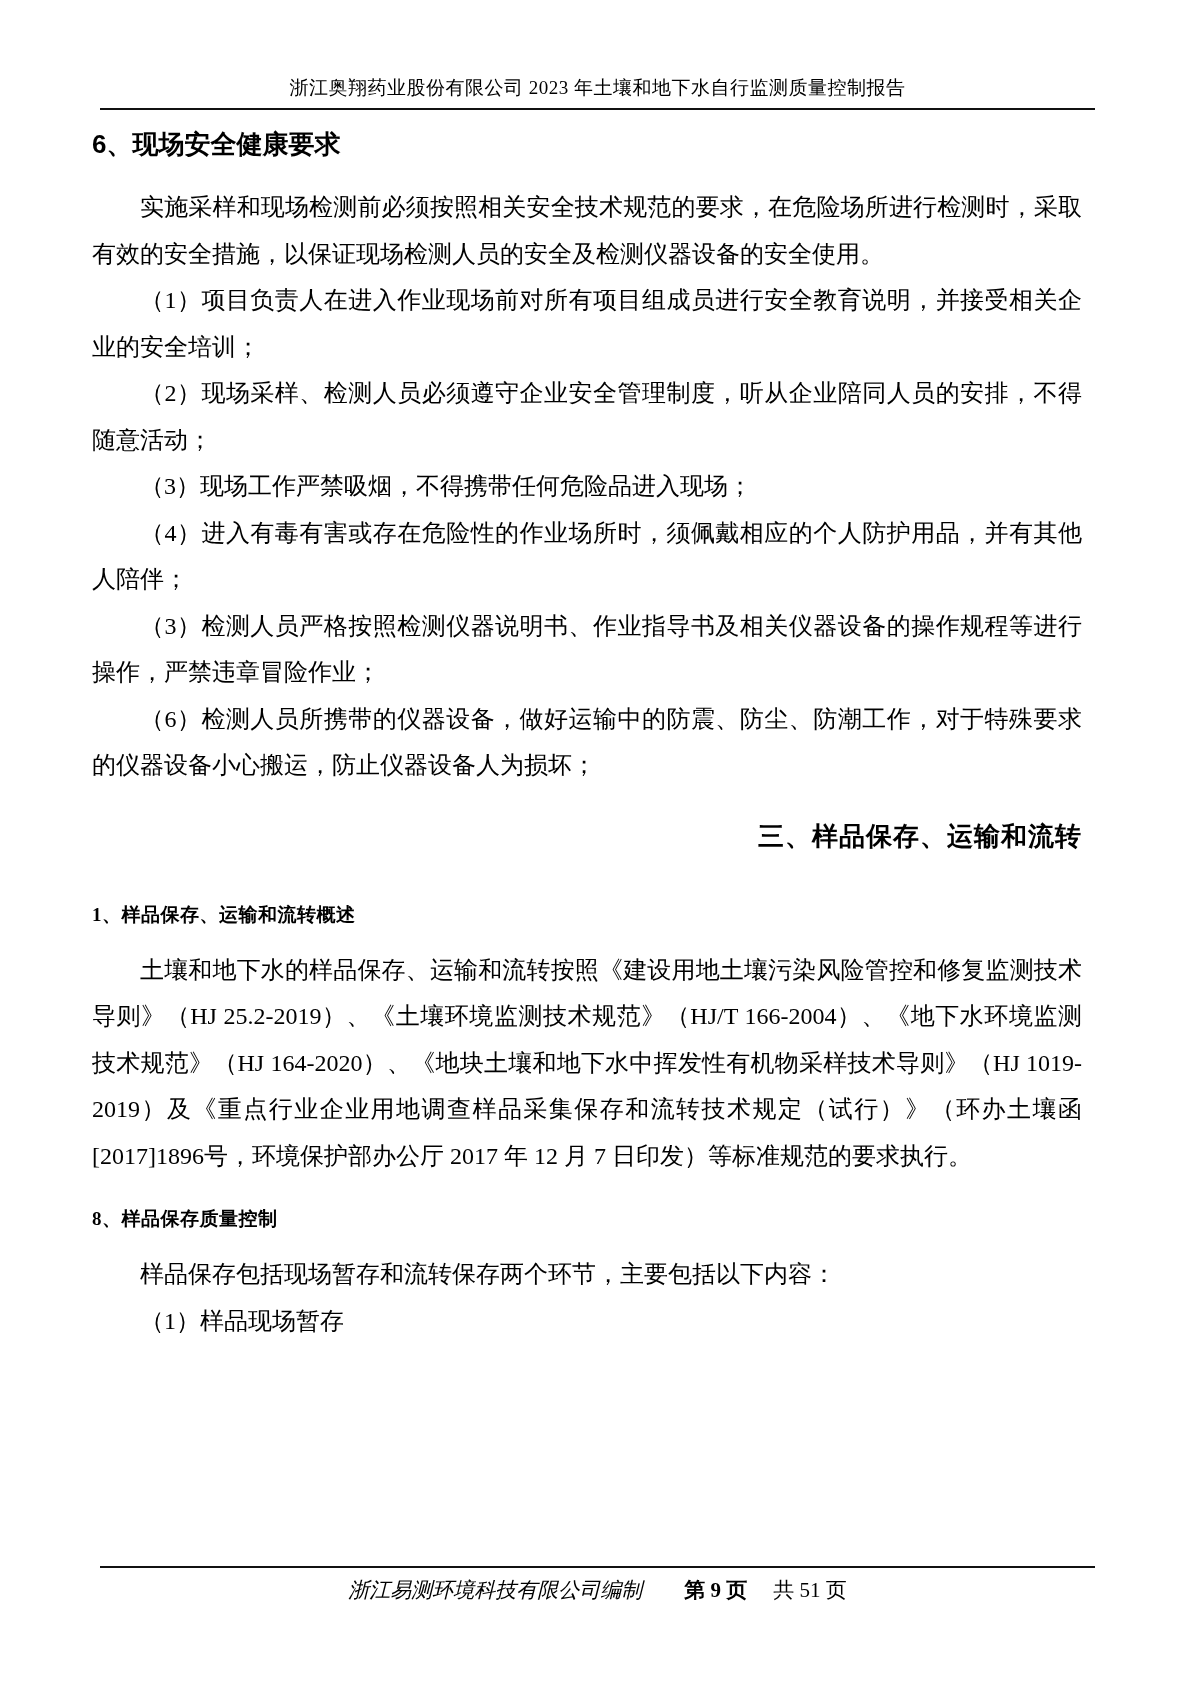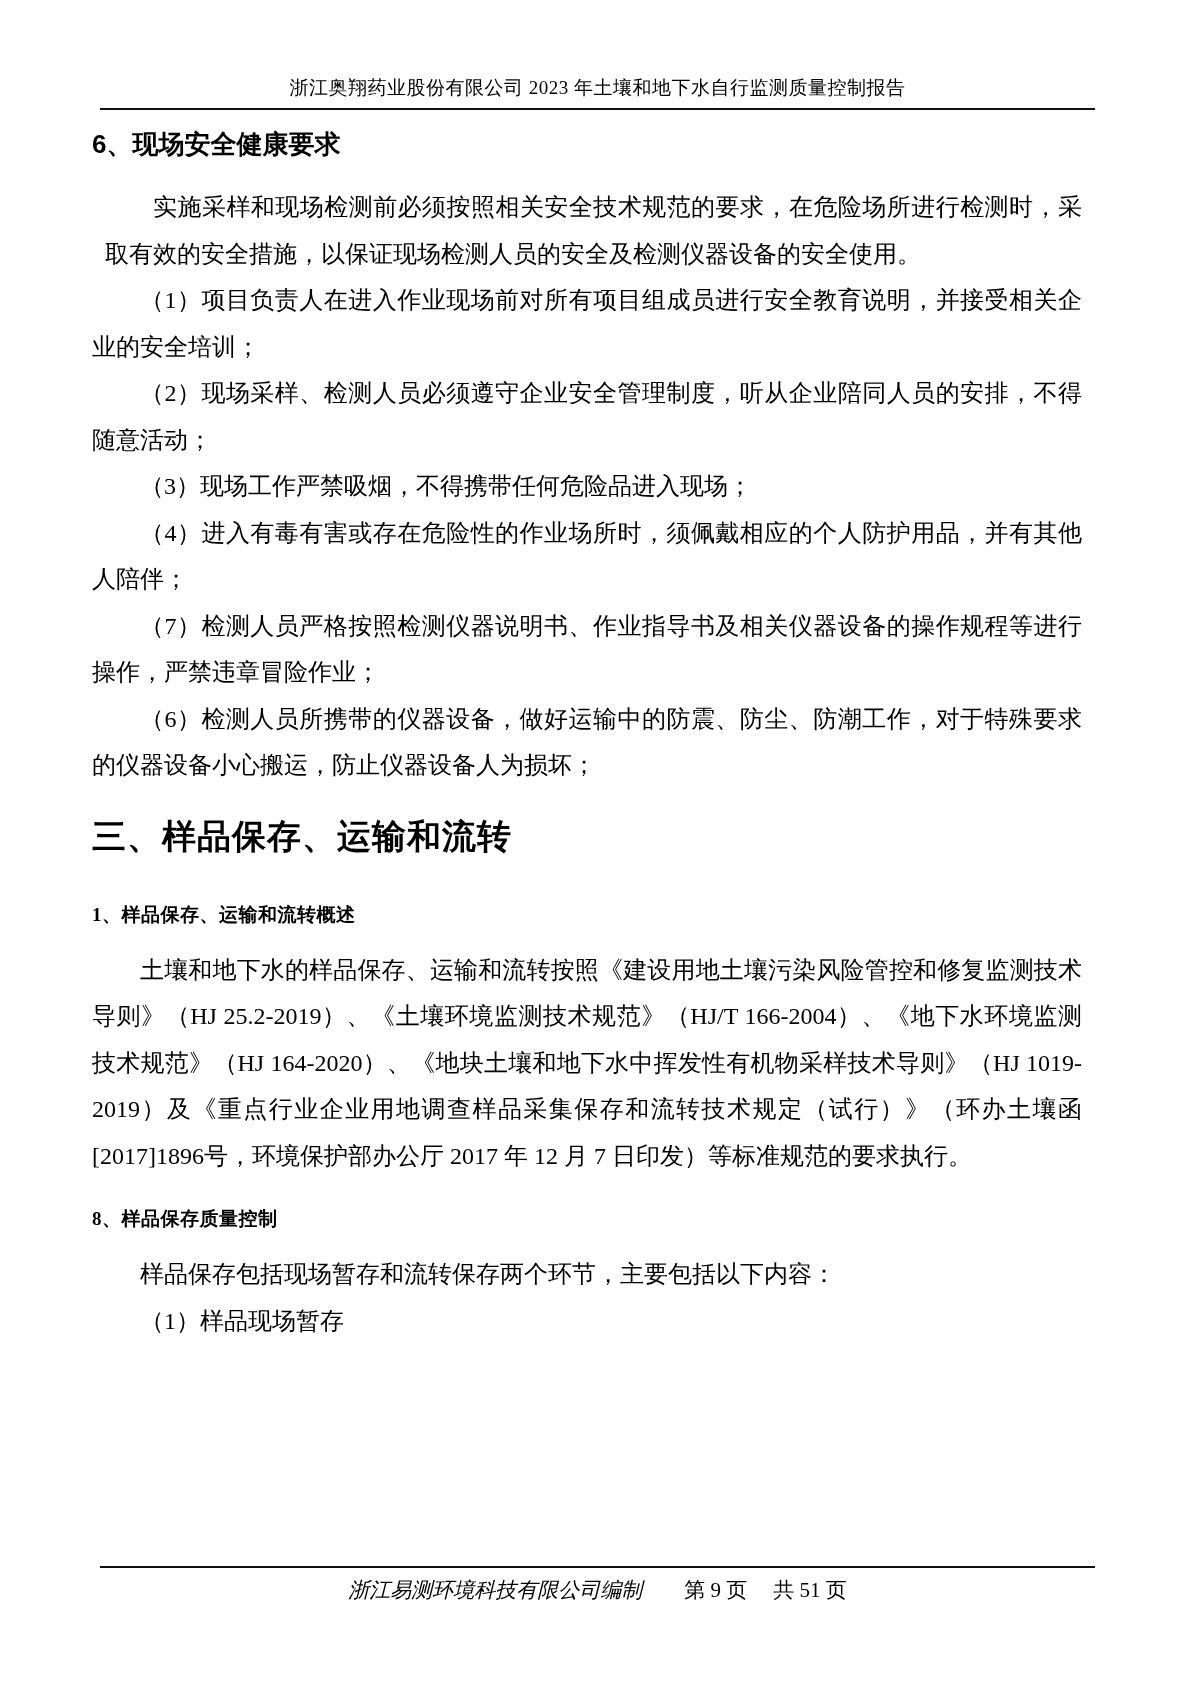--- a/index.html
+++ b/index.html
@@ -51,28 +51,28 @@
   }
   p.body-par {
     font-size: 24px;
     line-height: 46.5px;
     text-align: justify;
     text-indent: 48px;
     margin: 0;
   }
   p.body-par.first-after-h3 {
     margin-top: 25px;
-    margin-left: 13px;
   }
   .h1-heading {
     font-weight: bold;
-    font-size: 34px;
+    font-size: 26px;
     line-height: 44px;
     margin: 26px 0 0 0;
     letter-spacing: 1px;
+    text-align: right;
   }
   .h2-heading {
     font-weight: bold;
     font-size: 19px;
     line-height: 36px;
     letter-spacing: 0.5px;
   }
   .h2-first { margin: 38px 0 0 0; }
   .h2-second { margin: 22px 0 0 0; }
   p.after-h2 { margin-top: 14px; }
@@ -82,41 +82,41 @@
     top: 1566px;
     left: 100px;
     width: 995px;
     border-top: 2px solid #111111;
     box-sizing: border-box;
     padding-top: 8px;
     text-align: center;
     font-size: 21px;
   }
   .page-footer .compiled-by { margin-right: 42px; font-style: italic; }
-  .page-footer .page-num { margin-right: 26px; }
+  .page-footer .page-num { margin-right: 26px; font-weight: bold; }
 </style>
 </head>
 <body>
 
 <div class="page">
 
   <div class="page-header">
     <span class="header-title">浙江奥翔药业股份有限公司 2023 年土壤和地下水自行监测质量控制报告</span>
   </div>
 
   <div class="content">
 
     <div class="h3-heading">6、现场安全健康要求</div>
 
     <p class="body-par first-after-h3">实施采样和现场检测前必须按照相关安全技术规范的要求，在危险场所进行检测时，采取有效的安全措施，以保证现场检测人员的安全及检测仪器设备的安全使用。</p>
     <p class="body-par">（1）项目负责人在进入作业现场前对所有项目组成员进行安全教育说明，并接受相关企业的安全培训；</p>
     <p class="body-par">（2）现场采样、检测人员必须遵守企业安全管理制度，听从企业陪同人员的安排，不得随意活动；</p>
     <p class="body-par">（3）现场工作严禁吸烟，不得携带任何危险品进入现场；</p>
     <p class="body-par">（4）进入有毒有害或存在危险性的作业场所时，须佩戴相应的个人防护用品，并有其他人陪伴；</p>
-    <p class="body-par">（7）检测人员严格按照检测仪器说明书、作业指导书及相关仪器设备的操作规程等进行操作，严禁违章冒险作业；</p>
+    <p class="body-par">（3）检测人员严格按照检测仪器说明书、作业指导书及相关仪器设备的操作规程等进行操作，严禁违章冒险作业；</p>
     <p class="body-par">（6）检测人员所携带的仪器设备，做好运输中的防震、防尘、防潮工作，对于特殊要求的仪器设备小心搬运，防止仪器设备人为损坏；</p>
 
     <div class="h1-heading">三、样品保存、运输和流转</div>
 
     <div class="h2-heading h2-first">1、样品保存、运输和流转概述</div>
     <p class="body-par after-h2">土壤和地下水的样品保存、运输和流转按照《建设用地土壤污染风险管控和修复监测技术导则》（HJ 25.2-2019）、《土壤环境监测技术规范》（HJ/T 166-2004）、《地下水环境监测技术规范》（HJ 164-2020）、《地块土壤和地下水中挥发性有机物采样技术导则》（HJ 1019-2019）及《重点行业企业用地调查样品采集保存和流转技术规定（试行）》（环办土壤函[2017]1896号，环境保护部办公厅 2017 年 12 月 7 日印发）等标准规范的要求执行。</p>
 
     <div class="h2-heading h2-second">8、样品保存质量控制</div>
     <p class="body-par after-h2">样品保存包括现场暂存和流转保存两个环节，主要包括以下内容：</p>
     <p class="body-par">（1）样品现场暂存</p>

